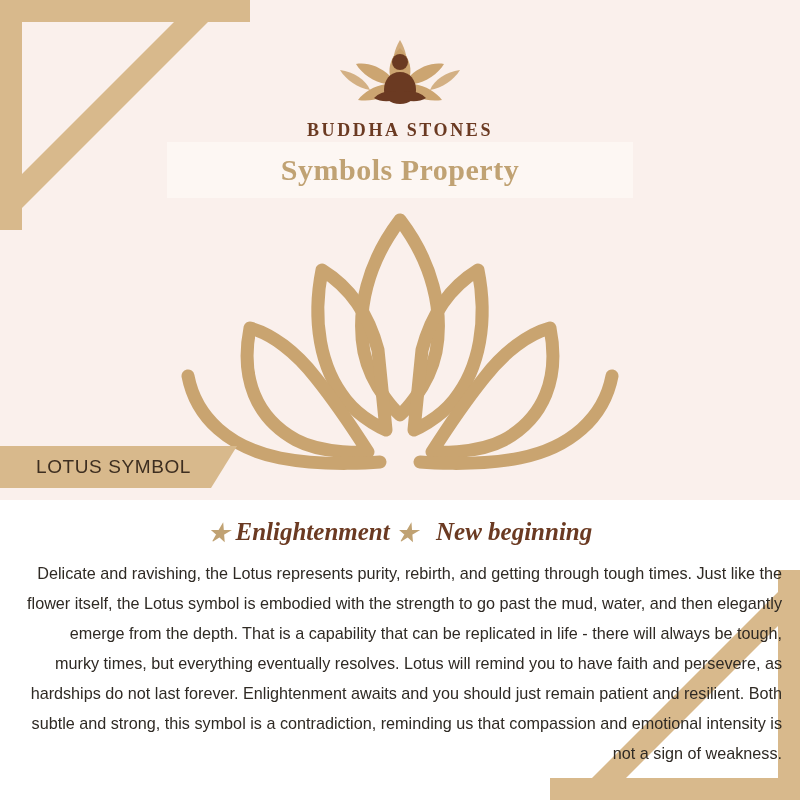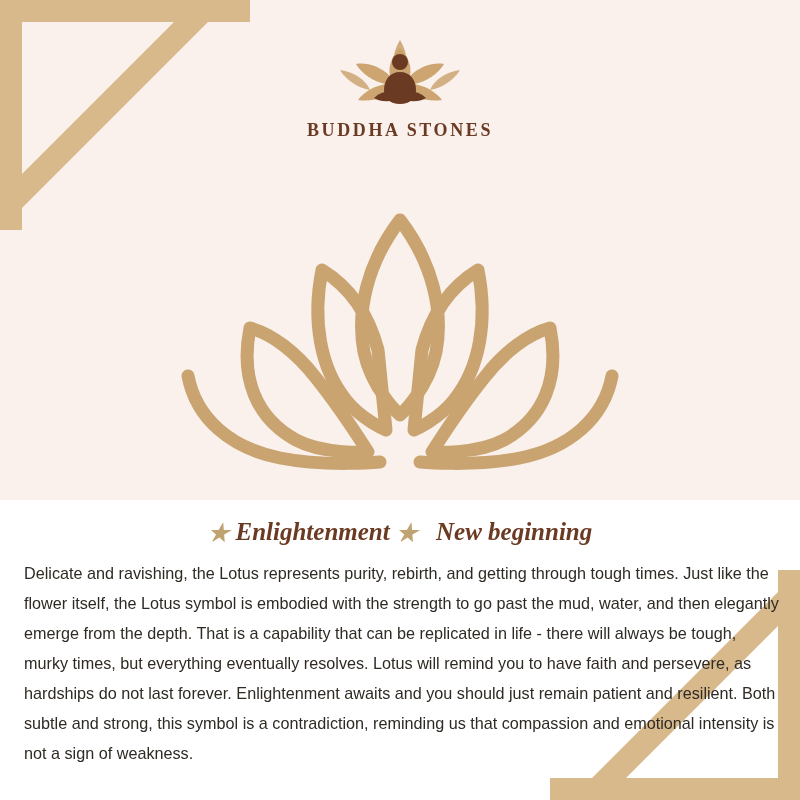--- a/index.html
+++ b/index.html
@@ -162,21 +162,21 @@
 
   
   .body-copy {
     position: absolute;
     top: 558px;
     left: 24px;
     right: 18px;
     font-size: 16.2px;
     line-height: 30px;
     color: #2f2a24;
-    text-align: left;
+    text-align: right;
     font-family: "Liberation Sans", sans-serif;
   }
 </style>
 </head>
 <body>
 
 <div id="page">
 
   <div class="wedge-tl"></div>
   <div class="wedge-tl-inner"></div>
@@ -201,20 +201,23 @@
       <g fill="#6b3a22">
         <circle cx="100" cy="44" r="8"></circle>
         <path d="M100 54 C90 54 84 62 84 72 C84 80 90 86 100 86 C110 86 116 80 116 72 C116 62 110 54 100 54 Z"></path>
         <path d="M74 80 C80 74 88 72 96 74 L96 82 C88 84 80 84 74 80 Z"></path>
         <path d="M126 80 C120 74 112 72 104 74 L104 82 C112 84 120 84 126 80 Z"></path>
       </g>
     </svg>
     <div class="logo-text">BUDDHA STONES</div>
   </div>
 
+  <div class="title-banner">
+    <div class="title">Symbols Property</div>
+  </div>
 
   <div class="lotus-wrap">
     <svg width="600" height="280" viewBox="0 0 600 280">
       <g fill="none" stroke="#c9a470" stroke-width="13" stroke-linejoin="round" stroke-linecap="round">
 
         <path d="M300 20 C268 62 256 110 264 152 C272 190 300 215 300 215 C300 215 328 190 336 152 C344 110 332 62 300 20 Z"></path>
 
         <path d="M222 70 C212 120 220 168 246 200 C262 220 286 230 286 230 L278 150 C268 112 248 86 222 70 Z"></path>
 
         <path d="M378 70 C388 120 380 168 354 200 C338 220 314 230 314 230 L322 150 C332 112 352 86 378 70 Z"></path>
@@ -223,20 +226,23 @@
 
         <path d="M450 128 C460 178 444 218 404 240 C376 255 332 252 332 252 C332 252 360 208 384 178 C404 152 428 134 450 128 Z"></path>
 
         <path d="M88 176 C96 218 130 248 180 258 C226 267 280 262 280 262"></path>
 
         <path d="M512 176 C504 218 470 248 420 258 C374 267 320 262 320 262"></path>
       </g>
     </svg>
   </div>
 
+  <div class="ribbon">
+    <span>LOTUS SYMBOL</span>
+  </div>
 
   <div class="headline">
     <span class="star">★</span>
     <span>Enlightenment</span>
     <span class="star">★</span>
     <span class="sep"></span>
     <span>New beginning</span>
   </div>
 
   <div class="body-copy">Delicate and ravishing, the Lotus represents purity, rebirth, and getting through tough times. Just like the flower itself, the Lotus symbol is embodied with the strength to go past the mud, water, and then elegantly emerge from the depth. That is a capability that can be replicated in life - there will always be tough, murky times, but everything eventually resolves. Lotus will remind you to have faith and persevere, as hardships do not last forever. Enlightenment awaits and you should just remain patient and resilient. Both subtle and strong, this symbol is a contradiction, reminding us that compassion and emotional intensity is not a sign of weakness.</div>

